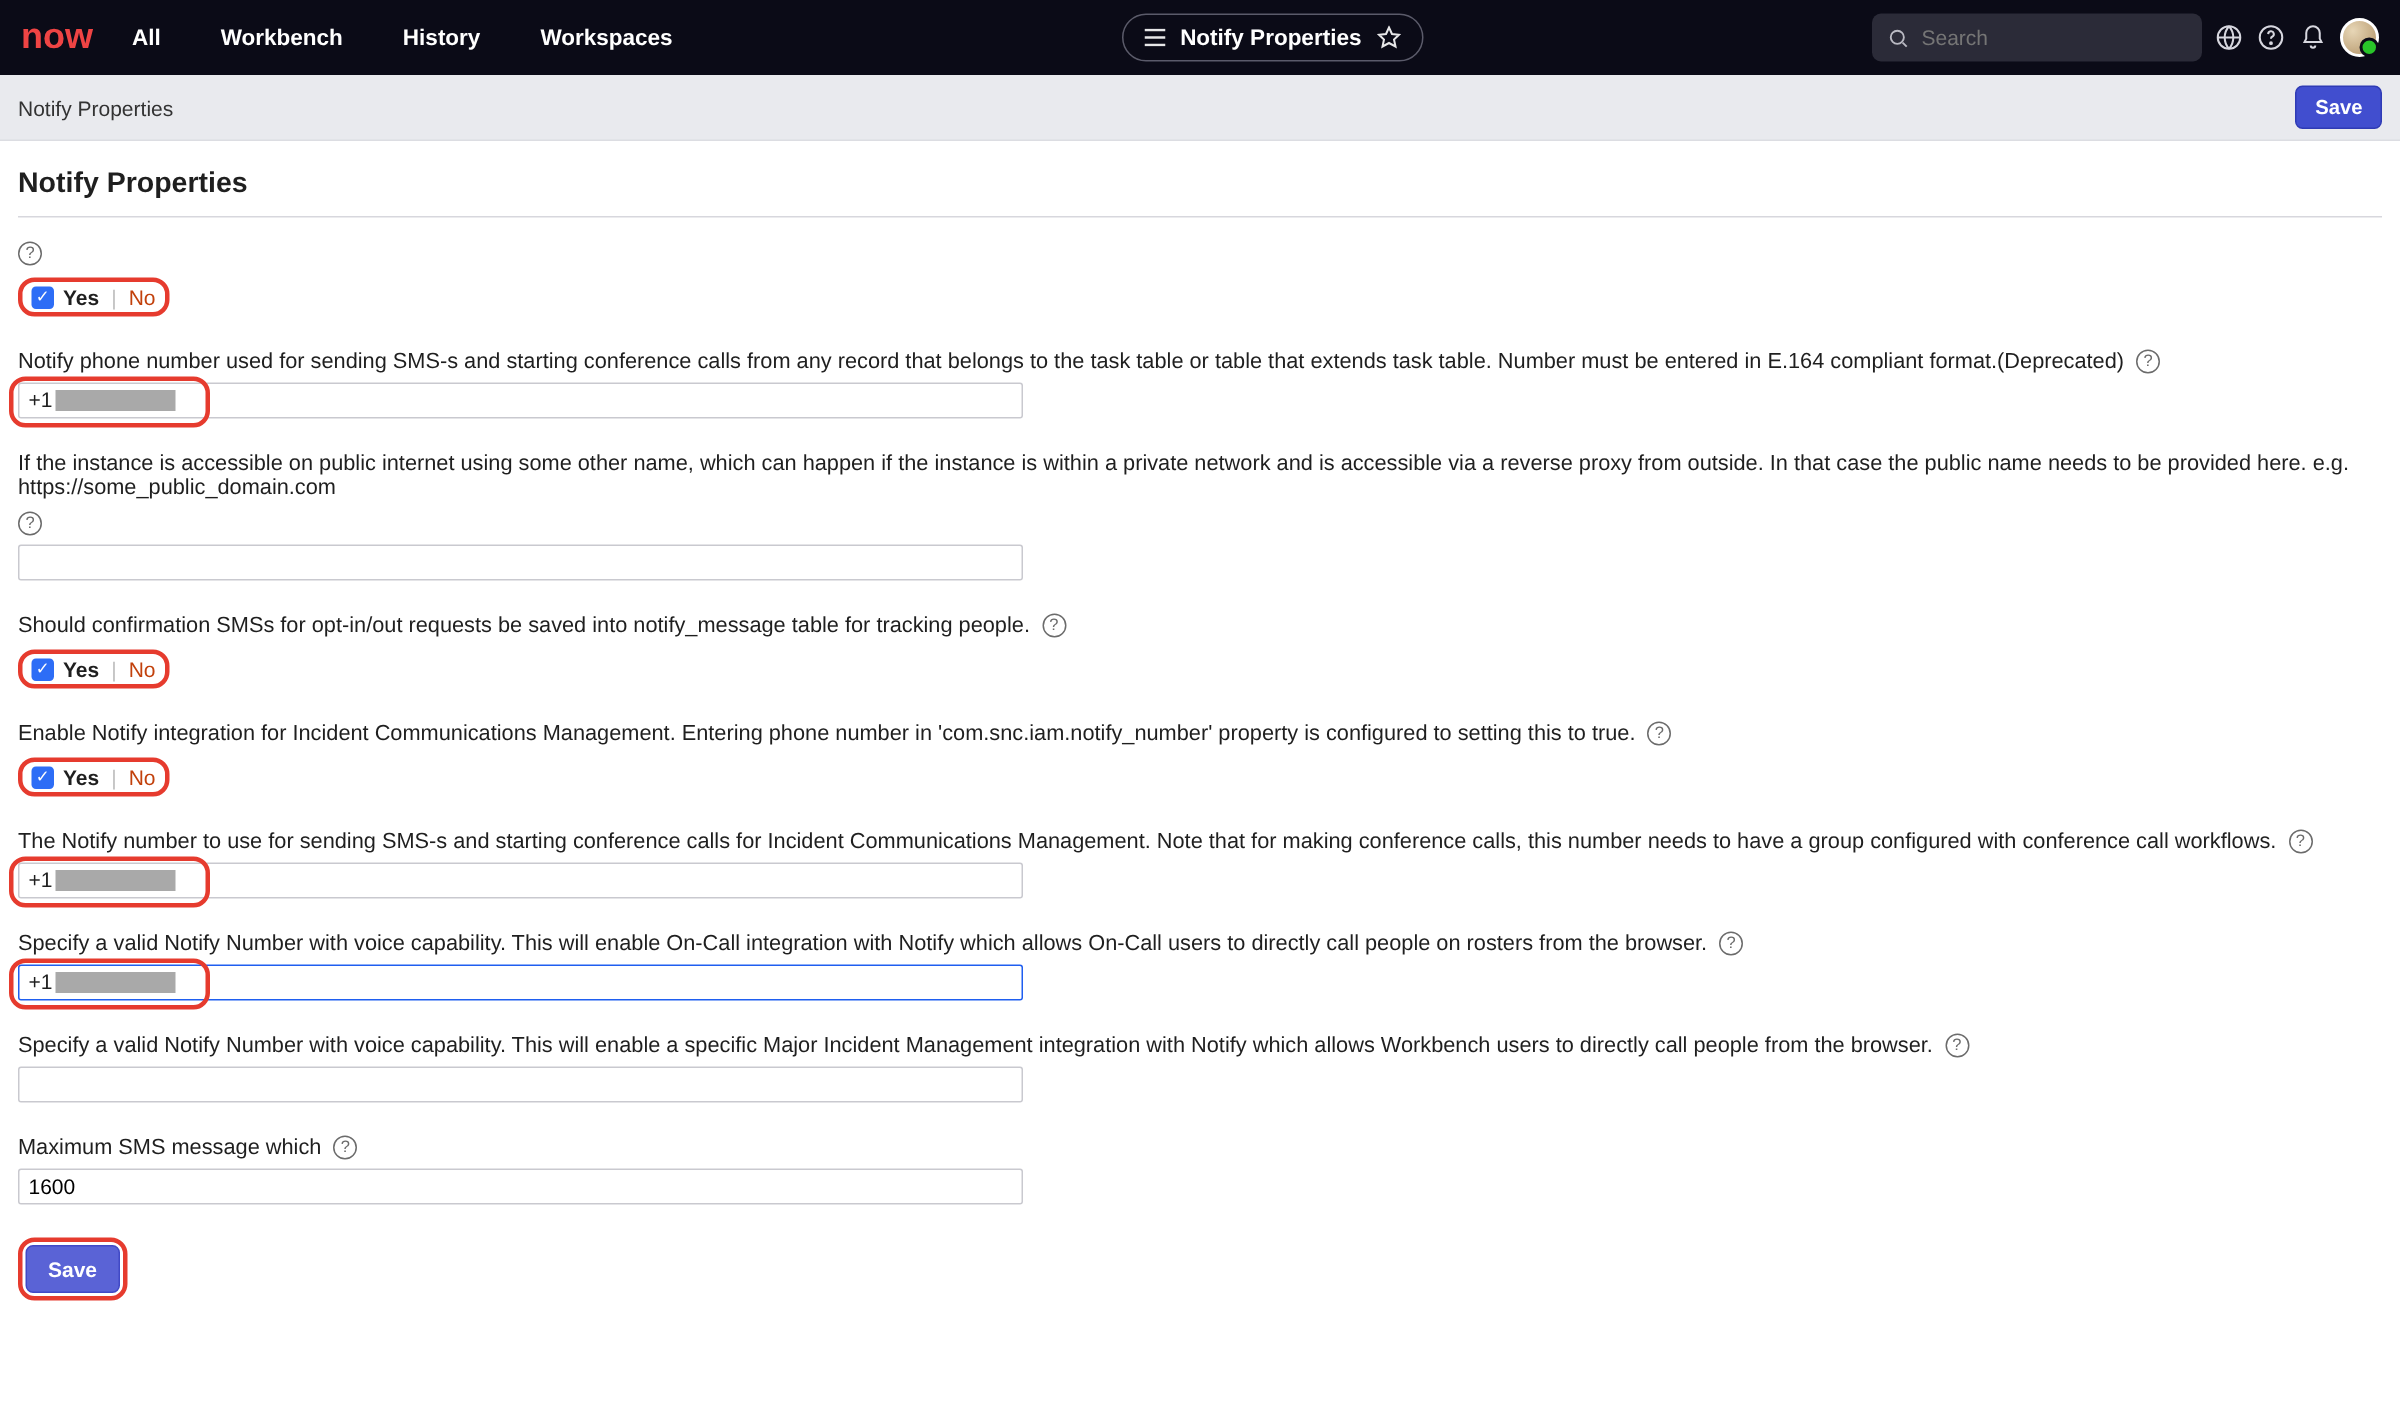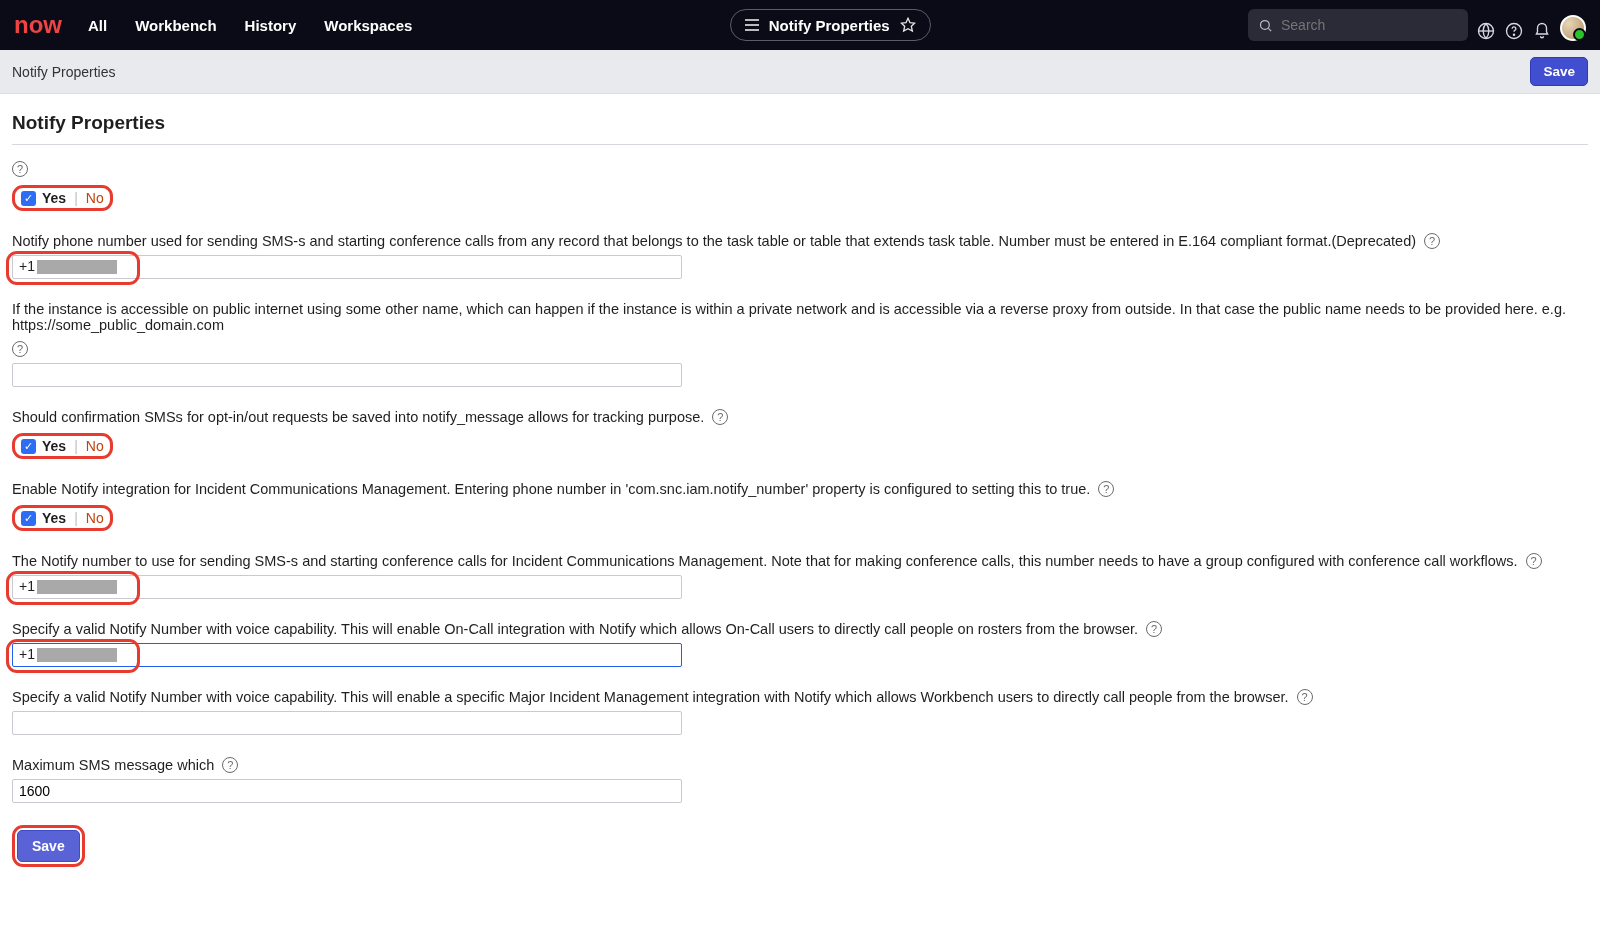--- a/index.html
+++ b/index.html
@@ -20,42 +20,42 @@
     color: #fff;
     gap: 10px;
   }
   .logo {
     font-weight: 800;
     font-size: 24px;
     letter-spacing: 0px;
     color: #ef4444;
     margin-right: 10px;
   }
-  .nav-links { display: flex; gap: 28px; margin-left: 6px; }
+  .nav-links { display: flex; gap: 40px; margin-left: 6px; }
   .nav-link { color: #fff; font-weight: 600; font-size: 15px; cursor: pointer; }
 
   .nav-center {
     flex: 1;
     display: flex;
     justify-content: center;
   }
   .titlepill {
     border: 1px solid #5b5b6a;
     border-radius: 18px;
     height: 32px;
     display: flex;
     align-items: center;
     gap: 10px;
     padding: 0 14px;
     color: #fff;
   }
   .titlepill .icon { font-size: 14px; opacity: .9; }
   .titlepill-title { font-weight: 700; font-size: 15px; }
 
-  .nav-right { display: flex; align-items: flex-end; gap: 8px; }
+  .nav-right { display: flex; align-items: center; gap: 8px; }
   .search-box {
     background: #2b2b38;
     height: 32px;
     border-radius: 6px;
     display: flex;
     align-items: center;
     padding: 0 10px;
     color: #b9b9c2;
     width: 220px;
     gap: 8px;
@@ -298,21 +298,21 @@
       <span>If the instance is accessible on public internet using some other name, which can happen if the instance is within a private network and is accessible via a reverse proxy from outside. In that case the public name needs to be provided here. e.g. https://some_public_domain.com</span>
       <span class="help-icon">?</span>
     </div>
     <div class="textfield-row">
       <input class="textfield" type="text" value="" style="">
     </div>
   </div>
 
   <div class="prop">
     <div class="prop-label">
-      <span>Should confirmation SMSs for opt-in/out requests be saved into notify_message allows for tracking purpose.</span>
+      <span>Should confirmation SMSs for opt-in/out requests be saved into notify_message table for tracking people.</span>
       <span class="help-icon">?</span>
     </div>
     <div class="yesno">
       <span class="chk">✓</span>
       <span class="yes">Yes</span>
       <span style="color:#bfbfbf">|</span>
       <span class="no">No</span>
     </div>
   </div>
 

